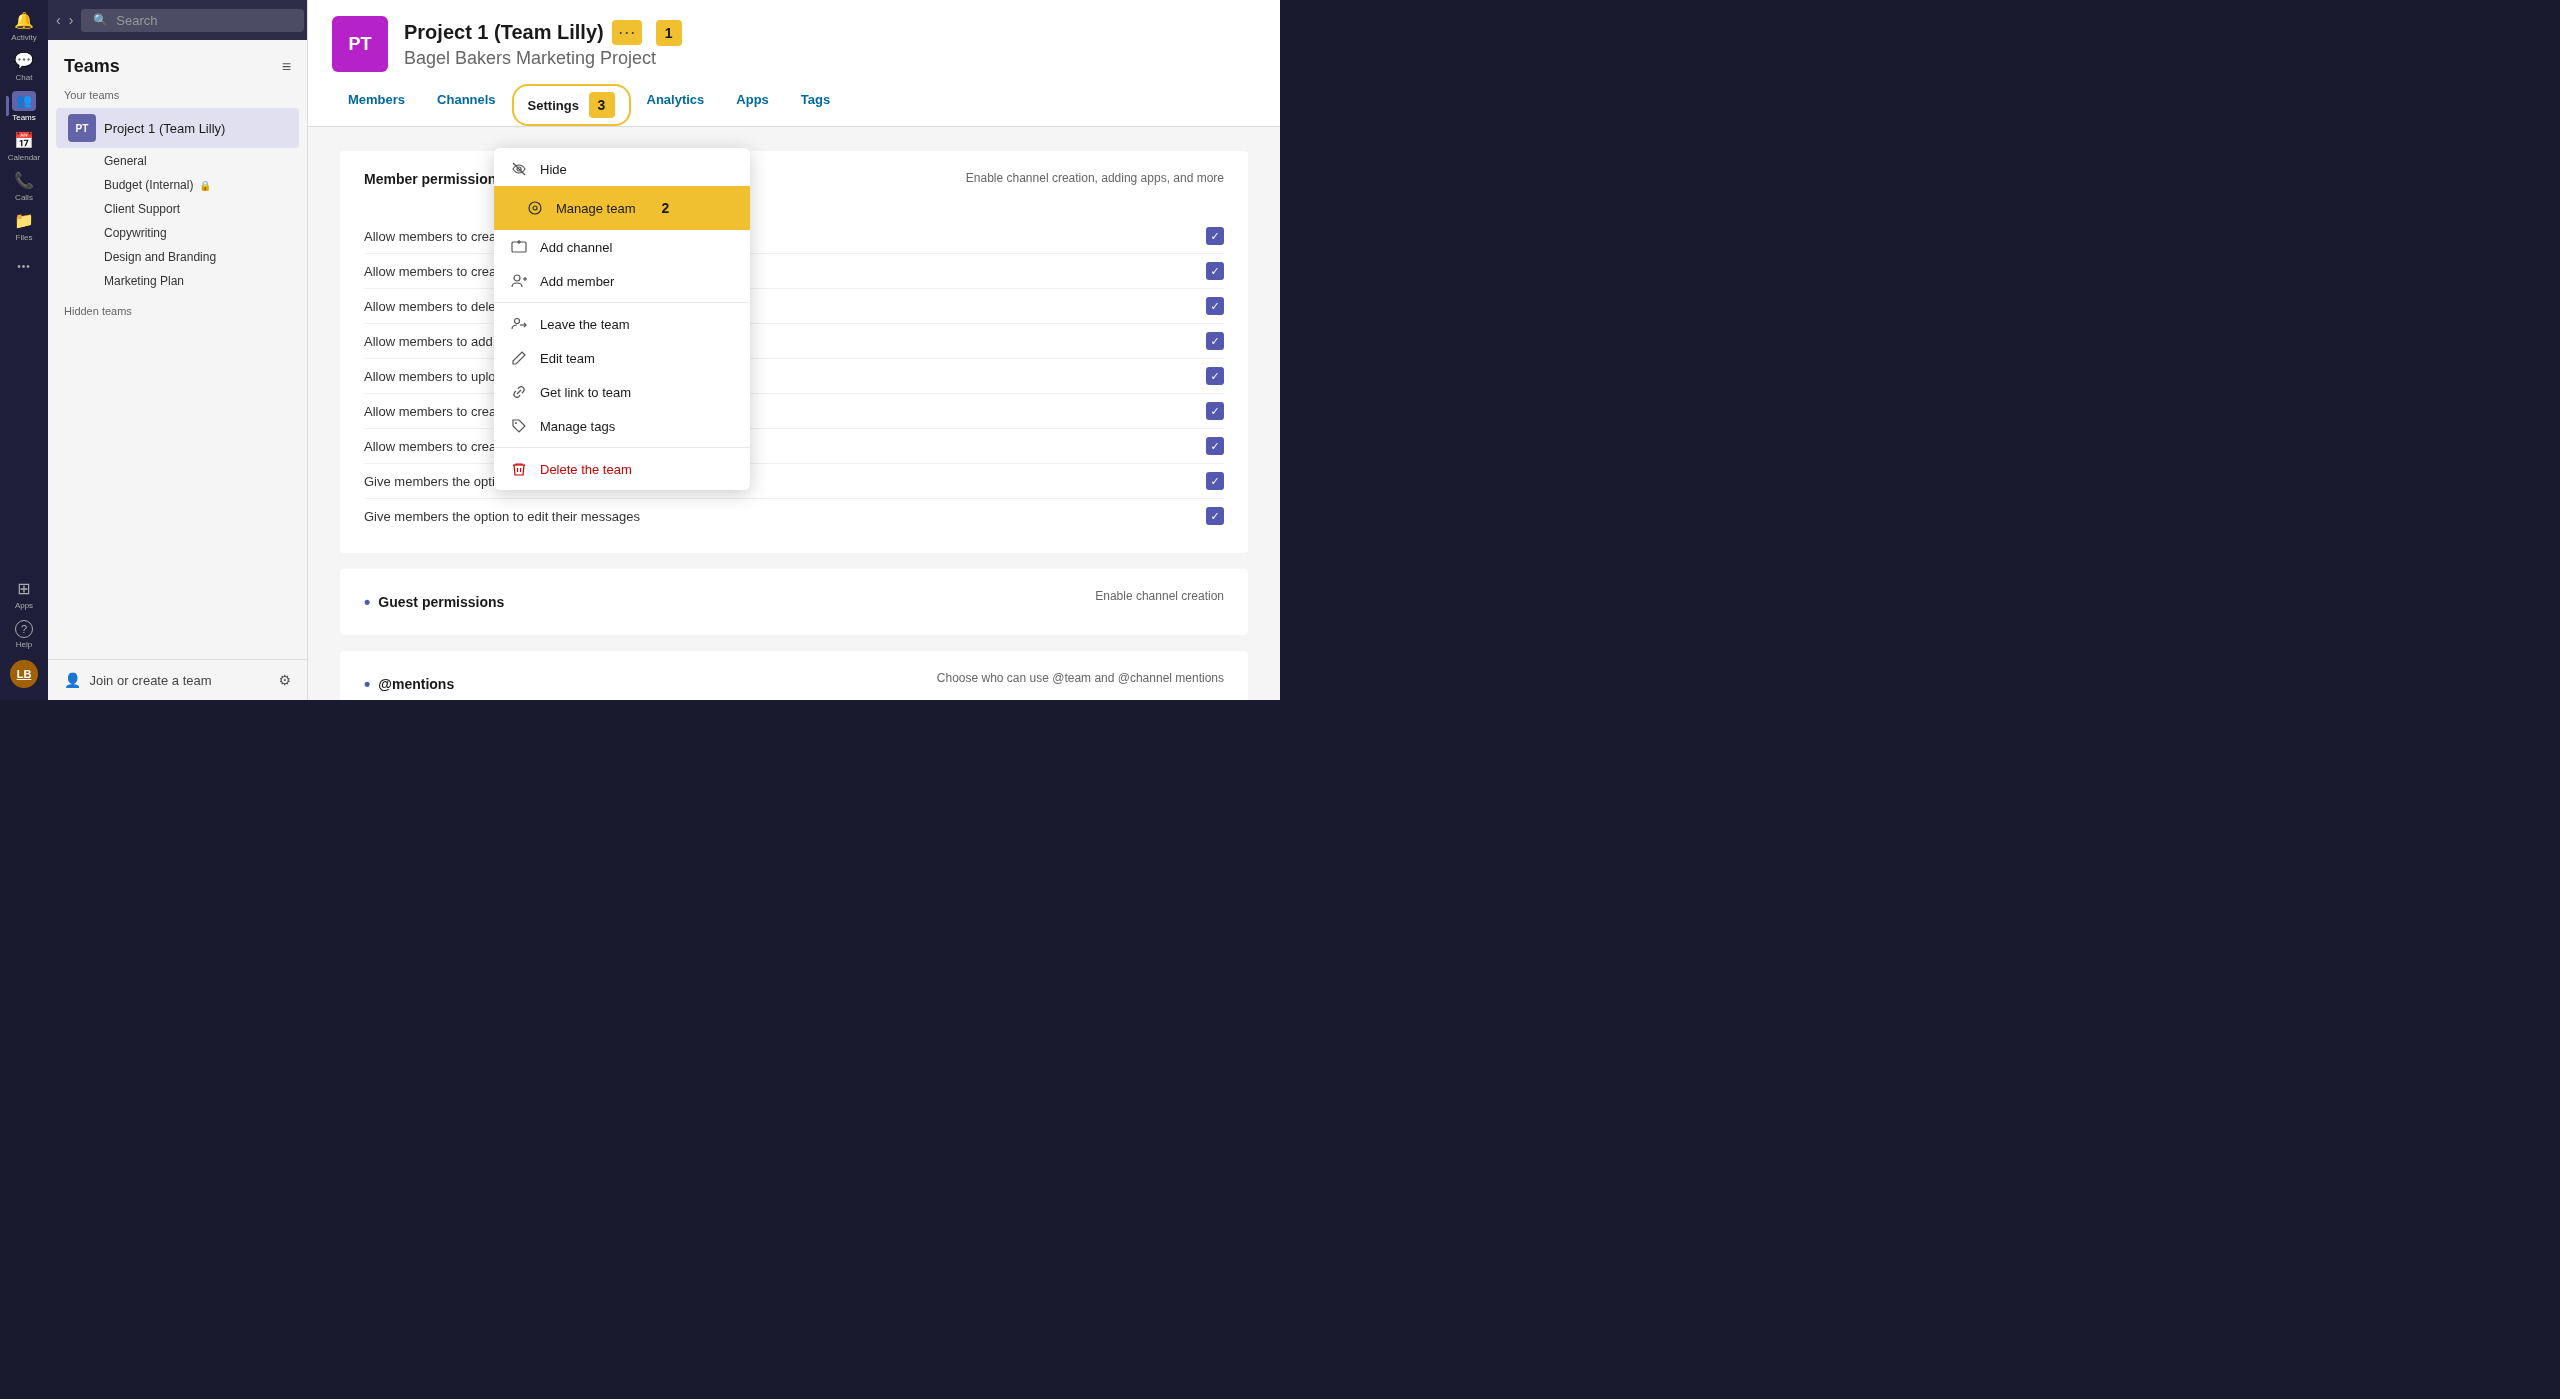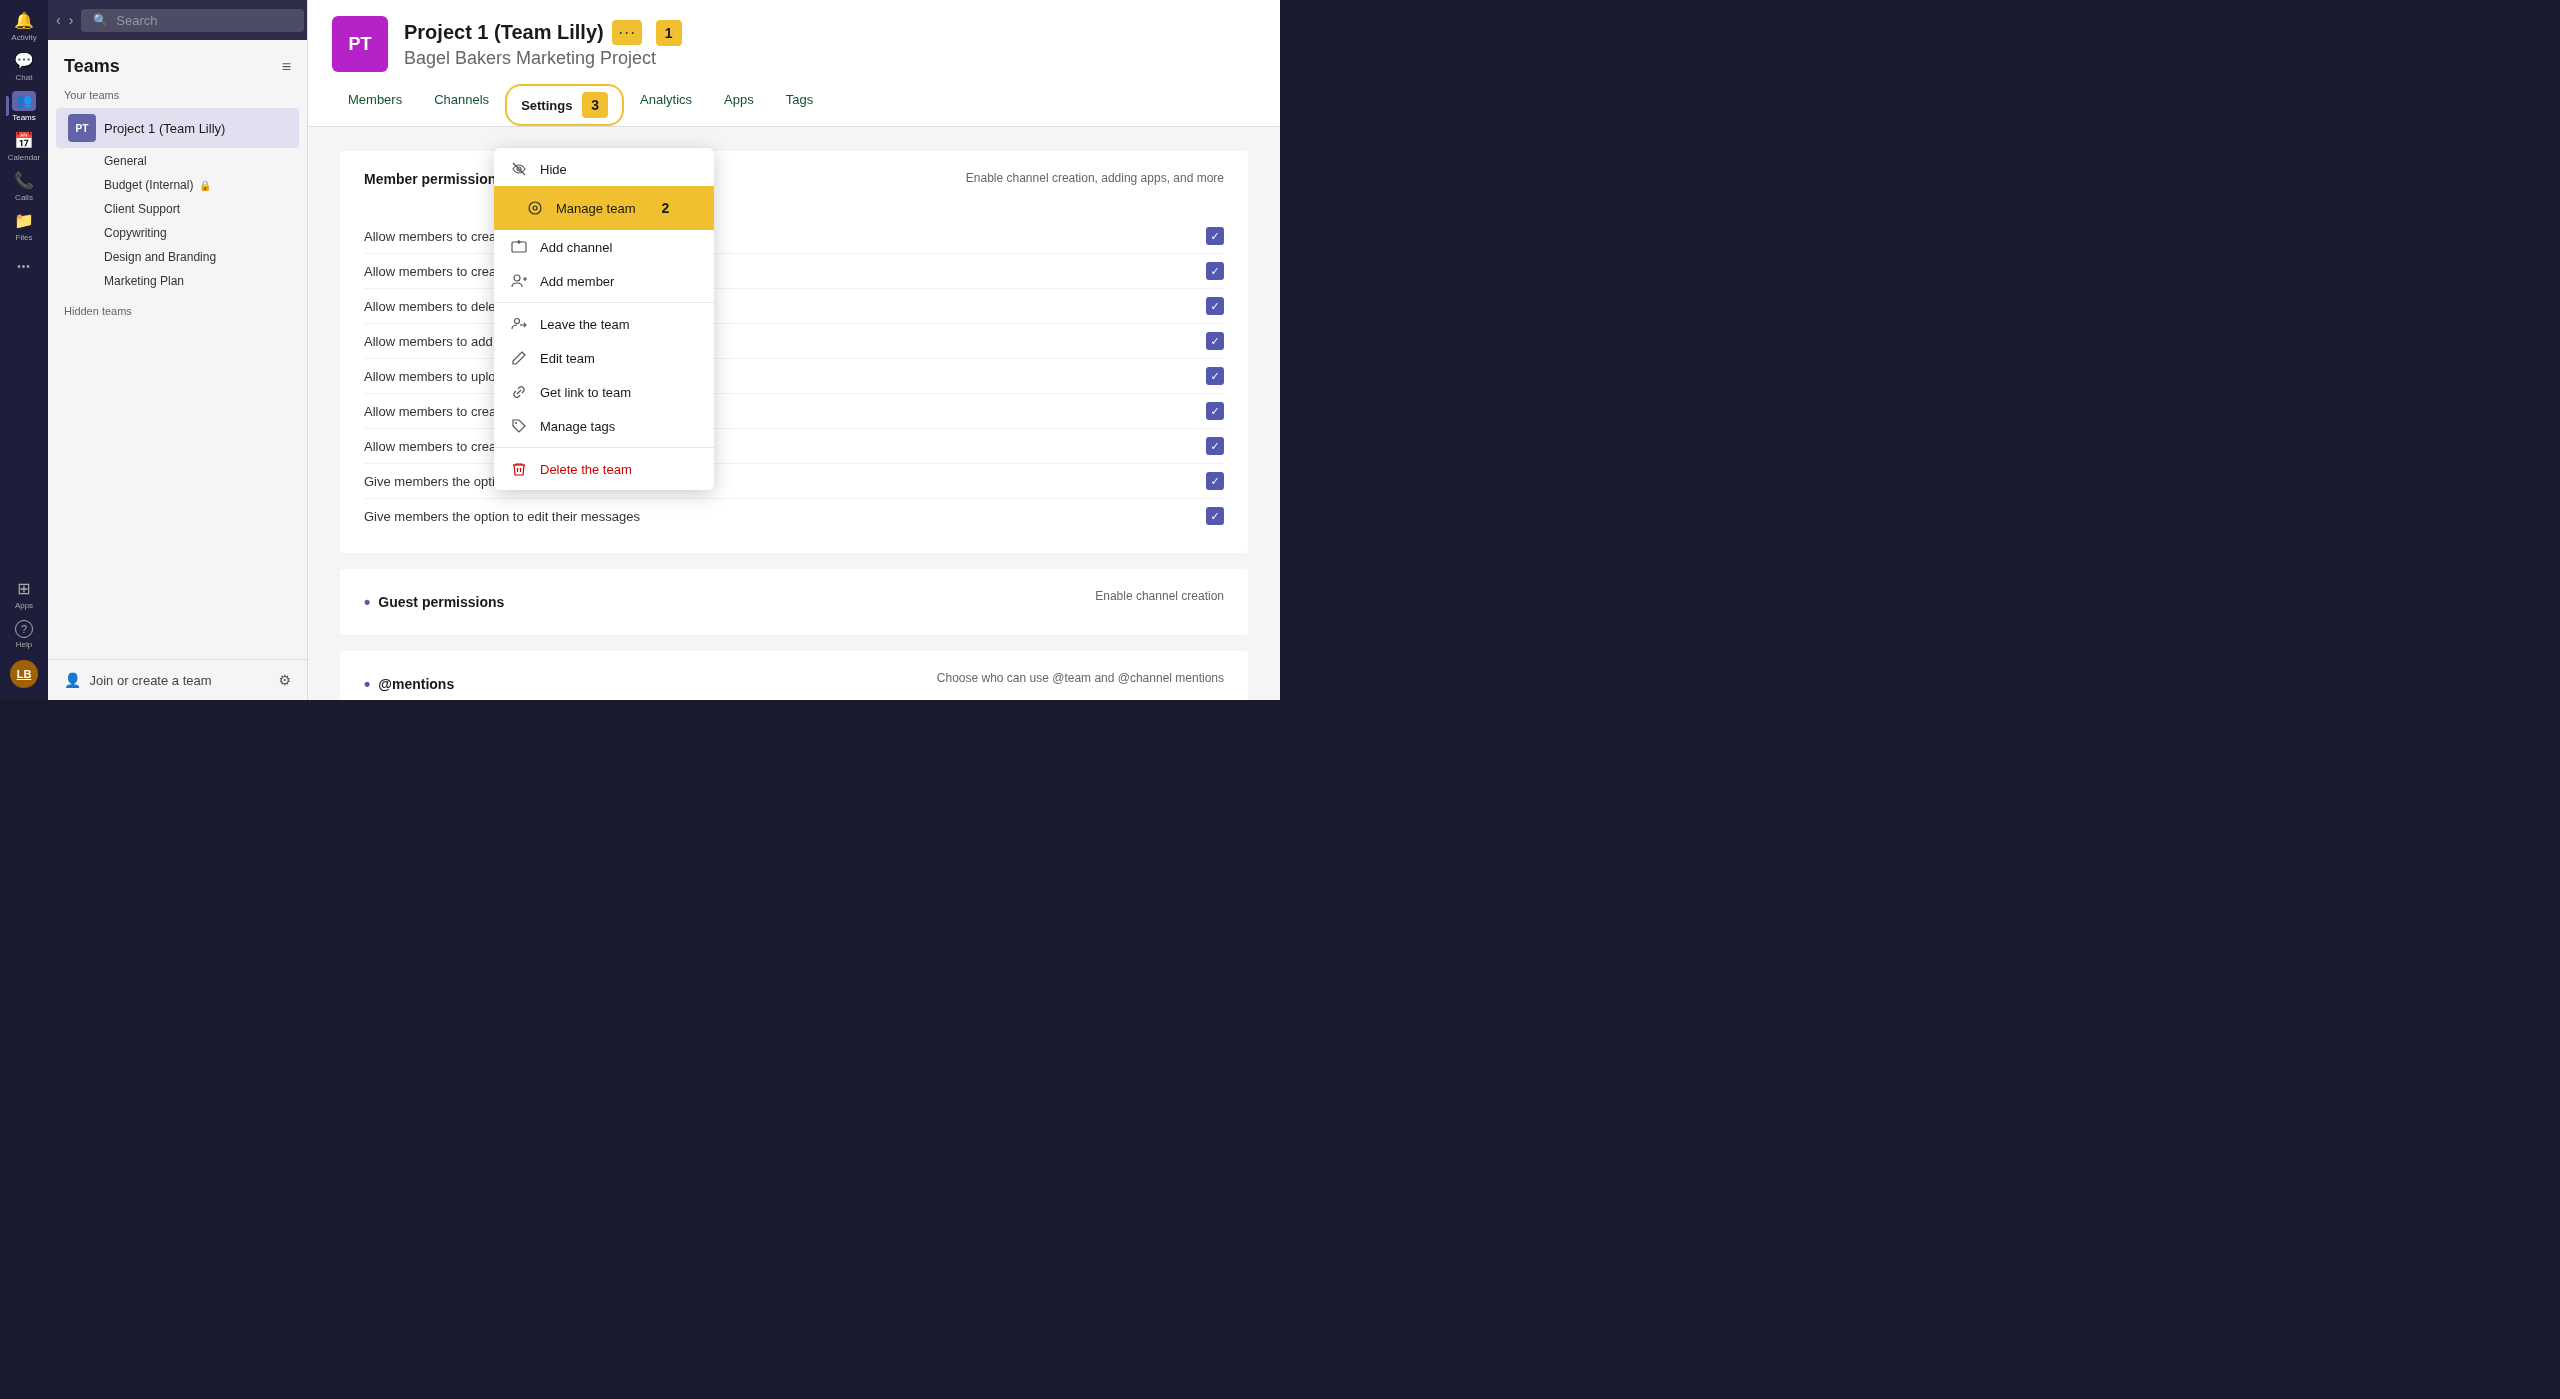--- a/index.html
+++ b/index.html
@@ -261,24 +261,25 @@
     }
 
     
     .tabs-row {
       display: flex;
       gap: 0;
     }
     .tab {
       padding: 8px 16px;
       font-size: 13px;
-      color: #14532d;
+      color: #0369a1;
       cursor: pointer;
       border-bottom: 3px solid transparent;
       white-space: nowrap;
+      font-weight: bold;
     }
     .tab.active {
       color: #1a1a1a;
       font-weight: 600;
       border-bottom: 3px solid #6264a7;
     }
 
     
     .content-area {
       flex: 1;
@@ -336,21 +337,21 @@
       gap: 8px;
       font-size: 14px;
       font-weight: 700;
       color: #1a1a1a;
     }
     .bullet { color: #5558af; font-size: 18px; }
     .dropdown-menu {
       position: absolute;
       top: 148px;
       left: 186px;
-      width: 220px;
+      width: 256px;
       background: white;
       border-radius: 6px;
       box-shadow: 0 4px 20px rgba(0,0,0,0.2);
       z-index: 200;
       padding: 4px 0;
     }
 
     
     .step-badge {
       display: inline-flex;

